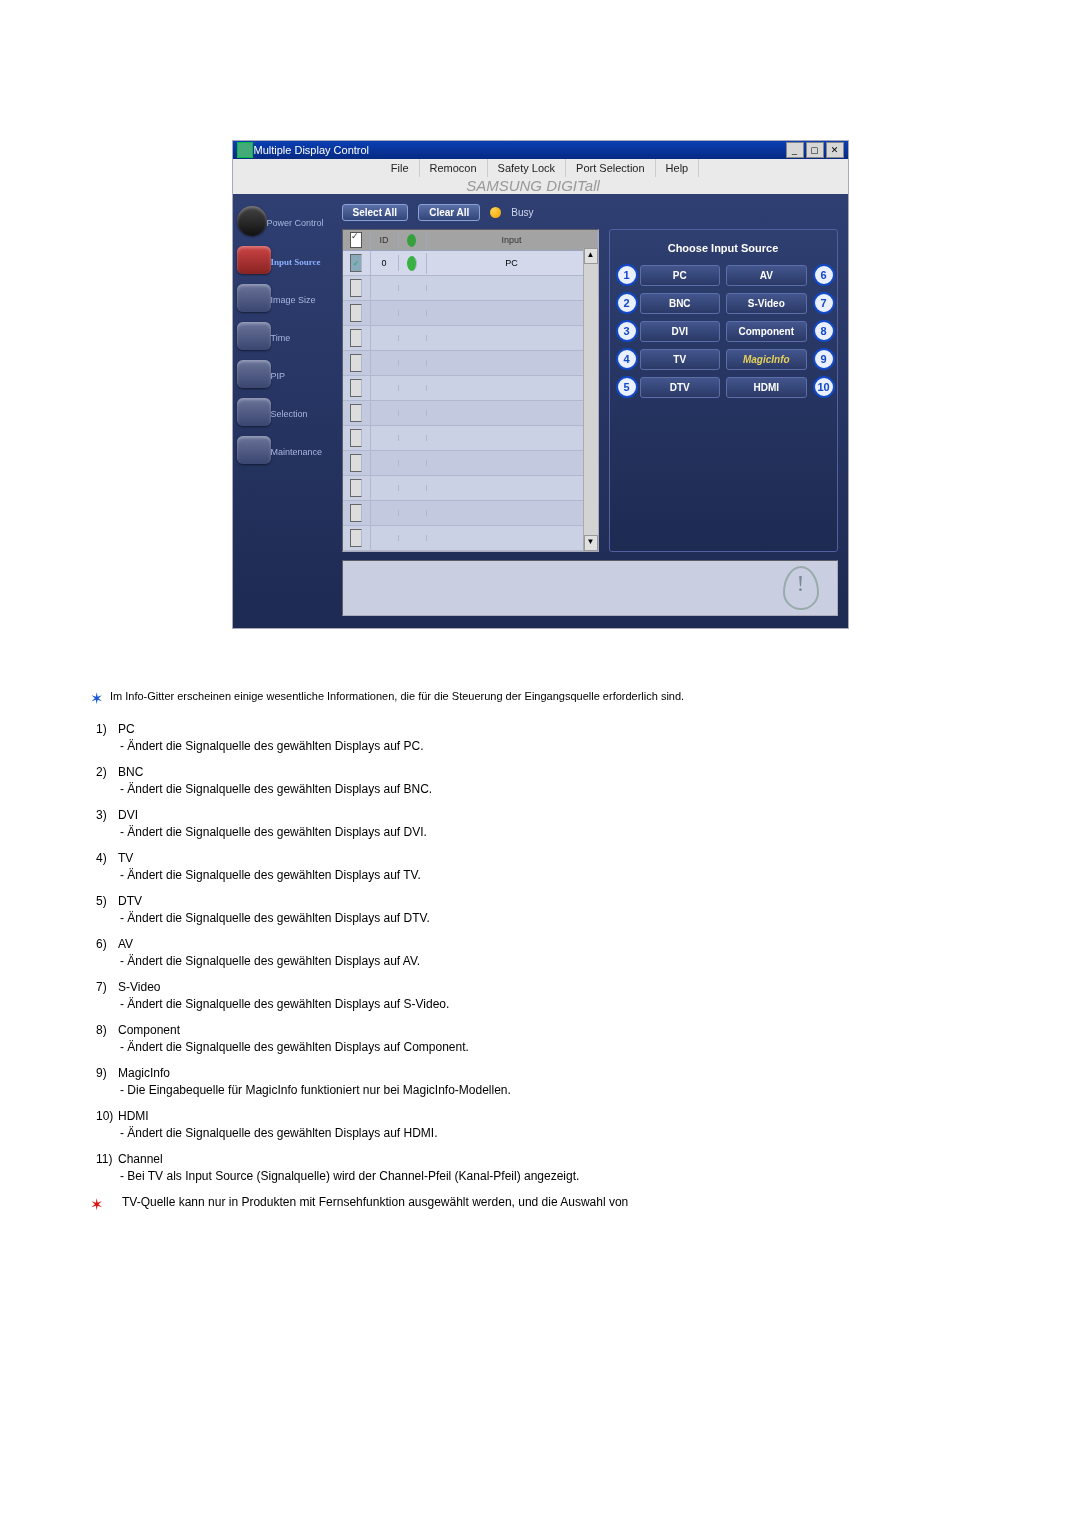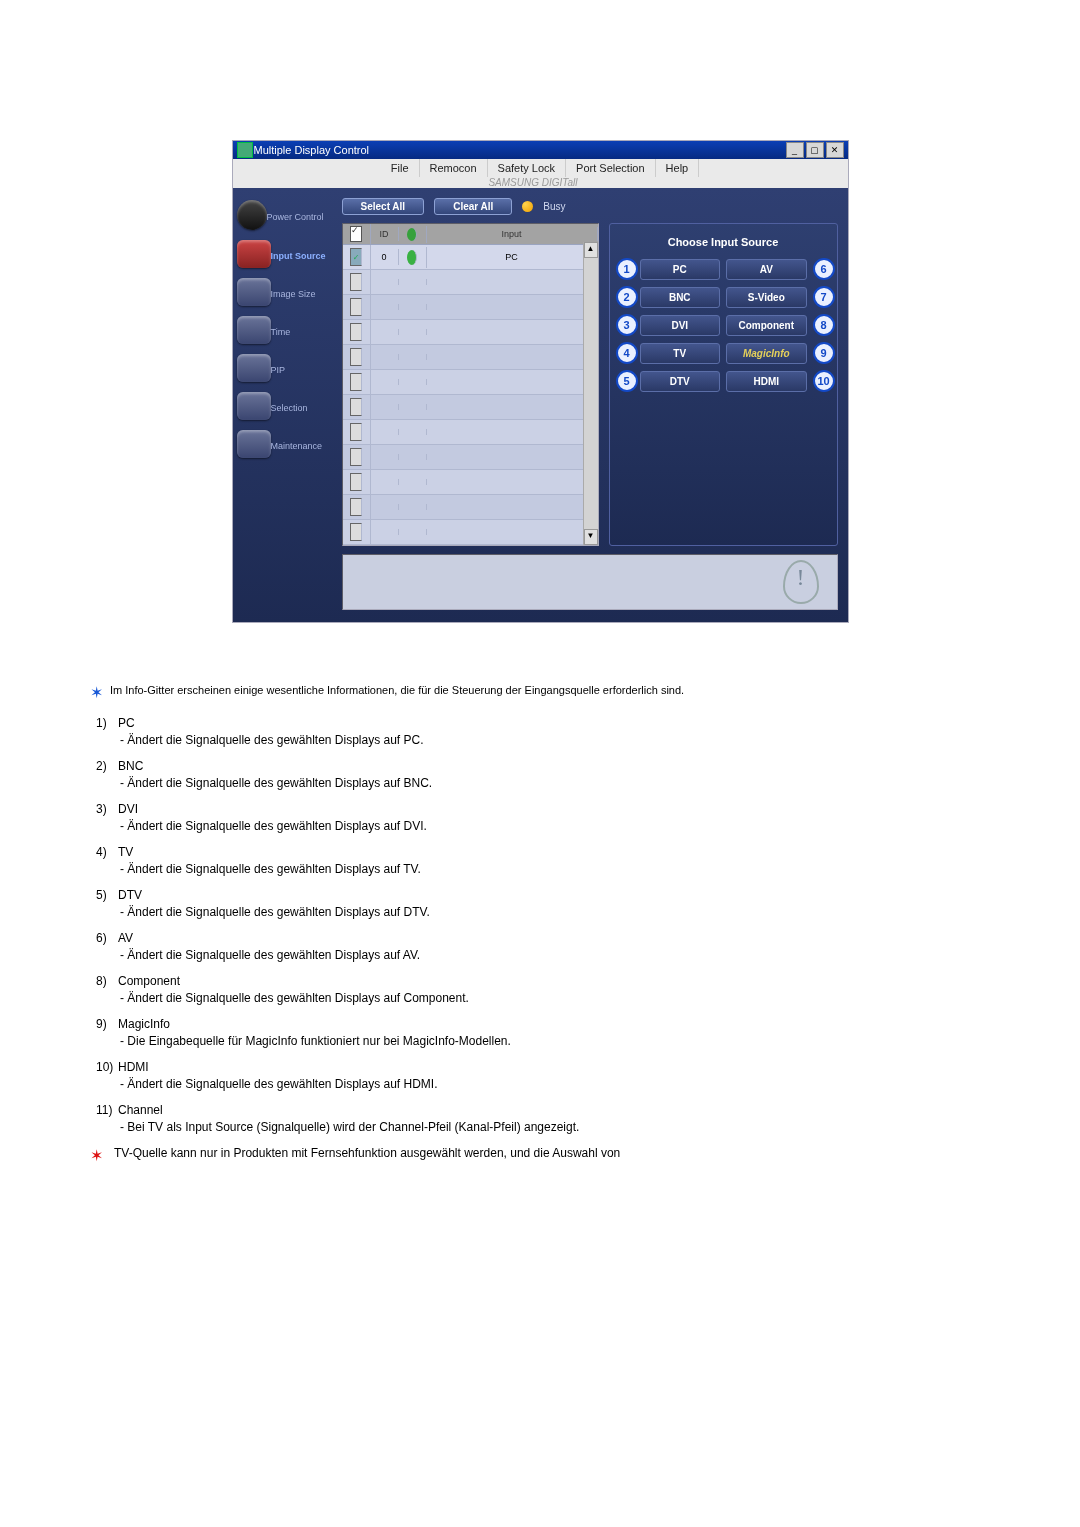--- a/index.html
+++ b/index.html
@@ -48,21 +48,21 @@
     align-items: center;
     justify-content: space-between;
     flex-direction: column;
   }
   .menubar .menus { display: flex; }
   .menubar .menus span {
     padding: 3px 10px; font-size: 11px; color: #222;
     border-right: 1px solid #ccc;
   }
   .brand {
-    font-size: 10px; color: #999; font-style: italic; padding-right: 14px; text-align: center;
+    font-size: 15px; color: #999; font-style: italic; padding-right: 14px; text-align: center;
   }
   .app-body {
     display: flex;
     background: linear-gradient(#2f3f72, #1d2a52);
     min-height: 430px;
   }
   
   .sidebar {
     width: 97px;
     padding: 12px 4px 8px;
@@ -74,31 +74,31 @@
   .side-icon {
     width: 34px; height: 28px; border-radius: 6px;
     background: linear-gradient(#6a7499, #3a4570);
     box-shadow: inset 0 2px 3px rgba(255,255,255,.3), 0 1px 2px rgba(0,0,0,.5);
   }
   .side-icon.power { background: linear-gradient(#444, #111); border-radius: 50%; width: 30px; height: 30px; }
   .side-icon.input { background: linear-gradient(#c44, #822); }
   .side-item .lbl {
     font-size: 9px; color: #a9b6df; margin-top: 3px; text-align: center;
   }
-  .side-item.active .lbl { color: #8cb0ff; font-weight: bold; }
+  .side-item.active .lbl { color: #8cb0ff; font-weight: bold; font-family: Liberation Serif, serif; }
   
   .workspace {
     flex: 1;
     padding: 10px 10px 12px 4px;
     display: flex; flex-direction: column; gap: 8px;
   }
   .toolbar-row { display: flex; align-items: center; gap: 10px; }
   .tb-btn {
     background: linear-gradient(#5a6fa8, #33467a);
-    color: #fff; font-size: 10px; padding: 2px 18px;
+    color: #fff; font-size: 10px; padding: 2px 10px;
     border: 1px solid #8da1d4; border-radius: 3px; font-weight: bold;
   }
   .busy-dot {
     width: 11px; height: 11px; border-radius: 50%;
     background: radial-gradient(circle at 30% 30%, #ffd34d, #f0a000);
     display: inline-block;
   }
   .busy-lbl { color: #d0d8ef; font-size: 10px; }
   .middle-row { display: flex; gap: 10px; flex: 1; }
   
@@ -188,21 +188,21 @@
   .star { color: #d11; font-size: 16px; vertical-align: top; display: inline-block; width: 20px; }
   .star.blue { color: #1657d6; }
   .intro-row { display: flex; margin-bottom: 14px; }
   .intro-text { flex: 1; font-size: 11px; line-height: 1.45; }
   .list { padding-left: 6px; }
   .list-item { margin-bottom: 12px; }
   .list-item .label-line { font-size: 12px; }
   .list-item .num { display: inline-block; width: 22px; }
   .list-item .desc { padding-left: 24px; font-size: 12px; margin-top: 3px; }
   .footnote { margin-top: 10px; display: flex; }
-  .footnote .ft-text { padding-left: 4px; font-size: 12px; }
+  .footnote .ft-text { padding-left: 4px; font-size: 12px; margin-left: 8px; }
 </style>
 </head>
 <body>
 
 <div class="page">
 
   <div class="app-shot">
 
     <div class="titlebar">
       <div class="title-group">
@@ -446,20 +446,24 @@
       </div>
       <div class="list-item">
         <div class="label-line"><span class="num">5)</span><span>DTV</span></div>
         <div class="desc">- Ändert die Signalquelle des gewählten Displays auf DTV.</div>
       </div>
       <div class="list-item">
         <div class="label-line"><span class="num">6)</span><span>AV</span></div>
         <div class="desc">- Ändert die Signalquelle des gewählten Displays auf AV.</div>
       </div>
       <div class="list-item">
+        <div class="label-line"><span class="num">7)</span><span>S-Video</span></div>
+        <div class="desc">- Ändert die Signalquelle des gewählten Displays auf S-Video.</div>
+      </div>
+      <div class="list-item">
         <div class="label-line"><span class="num">8)</span><span>Component</span></div>
         <div class="desc">- Ändert die Signalquelle des gewählten Displays auf Component.</div>
       </div>
       <div class="list-item">
         <div class="label-line"><span class="num">9)</span><span>MagicInfo</span></div>
         <div class="desc">- Die Eingabequelle für MagicInfo funktioniert nur bei MagicInfo-Modellen.</div>
       </div>
       <div class="list-item">
         <div class="label-line"><span class="num">10)</span><span>HDMI</span></div>
         <div class="desc">- Ändert die Signalquelle des gewählten Displays auf HDMI.</div>

